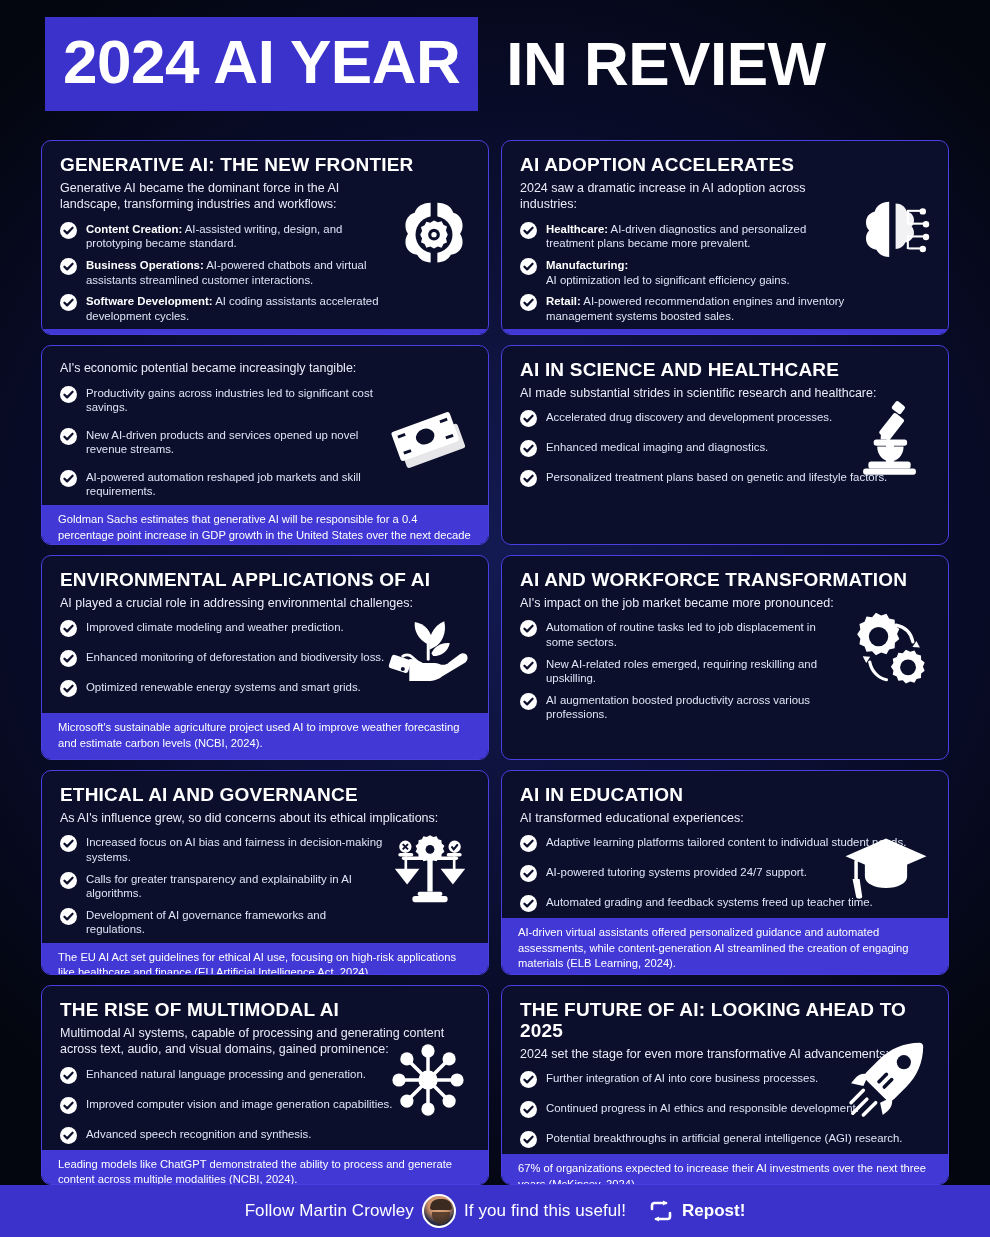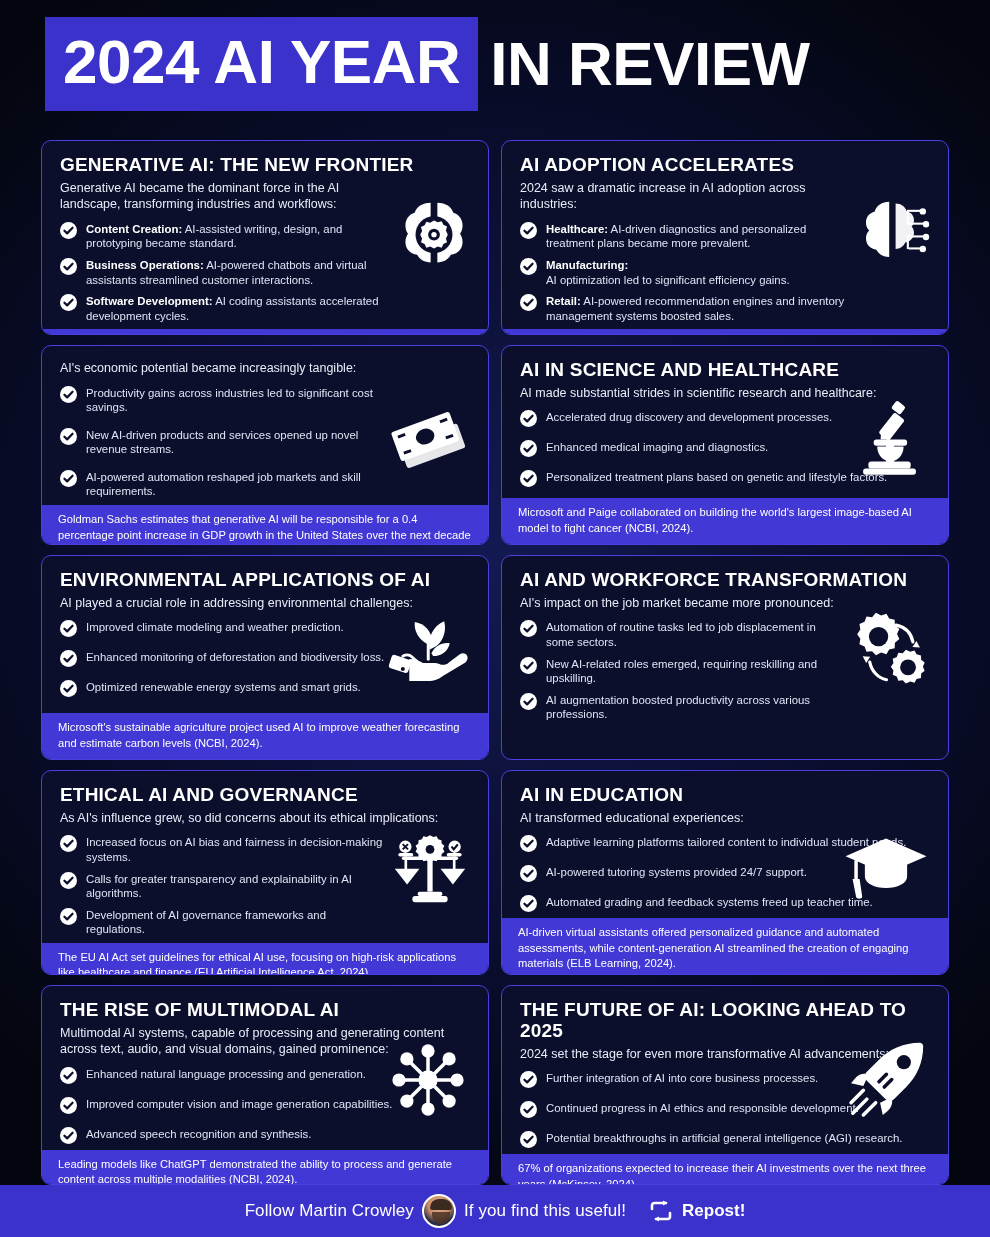--- a/index.html
+++ b/index.html
@@ -22,21 +22,21 @@
     display:flex; align-items:center; margin-left:45px;
     font-size:62px; font-weight:700; letter-spacing:-0.5px;
     line-height:1;
   }
   .title-hl {
     background:#3b32cc; color:#ffffff;
     padding:14px 18px 18px 18px;
     white-space:nowrap;
   }
   .title-rest {
-    color:#ffffff; padding-left:12px; white-space:nowrap;
+    color:#ffffff; padding-left:28px; white-space:nowrap;
   }
 
   
   .grid {
     position:absolute; left:41px; top:140px; width:908px;
     display:grid; grid-template-columns: 1fr 1fr;
     column-gap:12px; row-gap:10px;
   }
   .card {
     position:relative;
@@ -322,21 +322,20 @@
     <path d="M44 54c0-14 9-25 22-25v8c-9 0-14 8-14 17z"></path>
     <rect x="36" y="54" width="38" height="7" rx="3"></rect>
     <path d="M40 62h30c0 10-7 17-15 17s-15-7-15-17z"></path>
     <rect x="50" y="60" width="9" height="20"></rect>
     <rect x="30" y="79" width="48" height="8" rx="3"></rect>
     <rect x="24" y="87" width="60" height="7" rx="3"></rect>
   </g>
           </svg>
         </div>
       </div>
-      <div class="card-foot">Microsoft and Paige collaborated on building the world's largest image-based AI model to fight cancer (NCBI, 2024).</div>
     </div>
     <div class="card" style="height: 205px;">
       <div class="card-body">
         <div class="card-title">ENVIRONMENTAL APPLICATIONS OF AI</div>
         <div class="card-sub wide">AI played a crucial role in addressing environmental challenges:</div>
         <ul class="bullets g2">
           <li class="bullet">
             <span class="chk">
               <svg width="17" height="17" viewBox="0 0 20 20">
   <circle cx="10" cy="10" r="10" fill="#ffffff"></circle>

